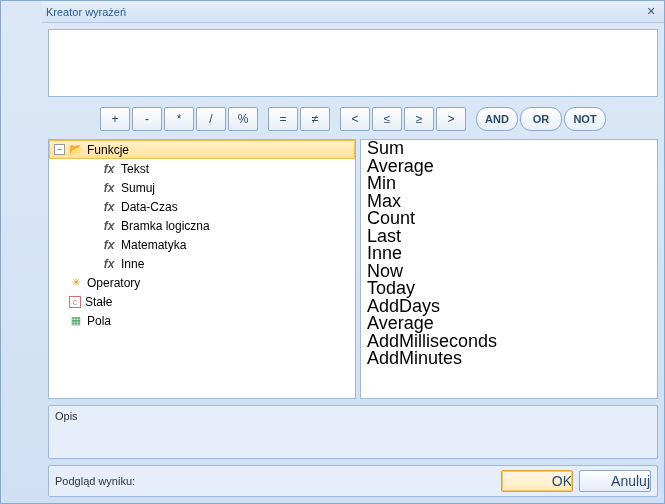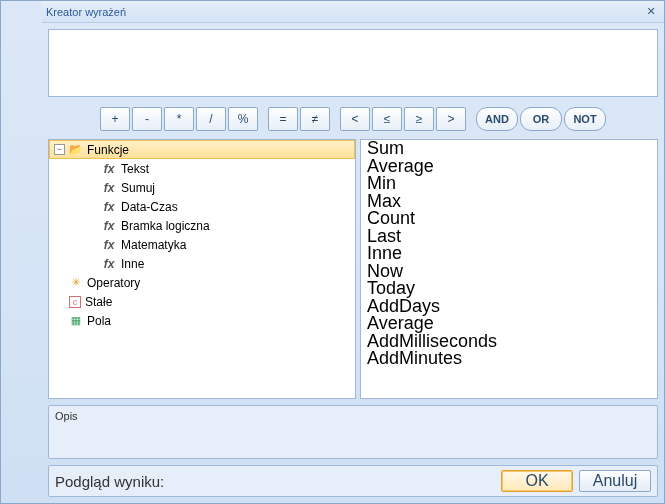--- a/index.html
+++ b/index.html
@@ -23,23 +23,23 @@
   .tree-node .expando { width: 11px; height: 11px; border: 1px solid #999; display: flex; align-items: center; justify-content: center; font-size: 9px; line-height: 1; background: #fff; color: #555; }
   .tree-node .spacer12 { width: 12px; display: inline-block; }
   .tree-node .label { color: #000; }
   .fx-icon { font-family: Liberation Sans, sans-serif; font-style: italic; font-weight: bold; font-size: 12px; color: #555; width: 16px; text-align: center; }
   .cat-icon { width: 14px; height: 14px; display: flex; align-items: center; justify-content: center; font-size: 11px; }
   .list-item { height: 17.5px; padding-left: 6px; display: flex; align-items: center; cursor: pointer; color: #000; }
   .section { border: 1px solid #9fb8d8; background: #e6eef9; border-radius: 2px; }
   .section-label { font-weight: normal; font-size: 11px; padding: 4px 6px 2px; color: #333; }
   .section-body { height: 34px; }
   .result-row { display: flex; align-items: center; padding: 4px 6px; gap: 6px; }
-  .result-row .label { font-size: 15px; color: #333; }
+  .result-row .label { font-size: 11px; color: #333; }
   .result-row .fill { flex: 1; }
-  .dlg-btn { min-width: 72px; height: 22px; background: linear-gradient(#fefefe, #e4ecf6); border: 1px solid #8da8c8; border-radius: 2px; font-size: 16px; color: #2a4a6a; cursor: pointer; font-family: inherit; }
+  .dlg-btn { min-width: 72px; height: 22px; background: linear-gradient(#fefefe, #e4ecf6); border: 1px solid #8da8c8; border-radius: 2px; font-size: 14px; color: #2a4a6a; cursor: pointer; font-family: inherit; text-align: right; }
   .dlg-btn.primary { border-color: #e0a030; background: linear-gradient(#fff8e8, #ffe9b8); outline: 1px solid #f5c868; outline-offset: -2px; }
   
   .list-panel::-webkit-scrollbar, .tree-panel::-webkit-scrollbar { width: 16px; }
   .list-panel::-webkit-scrollbar-track, .tree-panel::-webkit-scrollbar-track { background: #eef3fa; }
   .list-panel::-webkit-scrollbar-thumb, .tree-panel::-webkit-scrollbar-thumb { background: #c2d4ea; border: 1px solid #9fb8d8; }
 </style>
 </head>
 <body>
 
 <div class="window">

